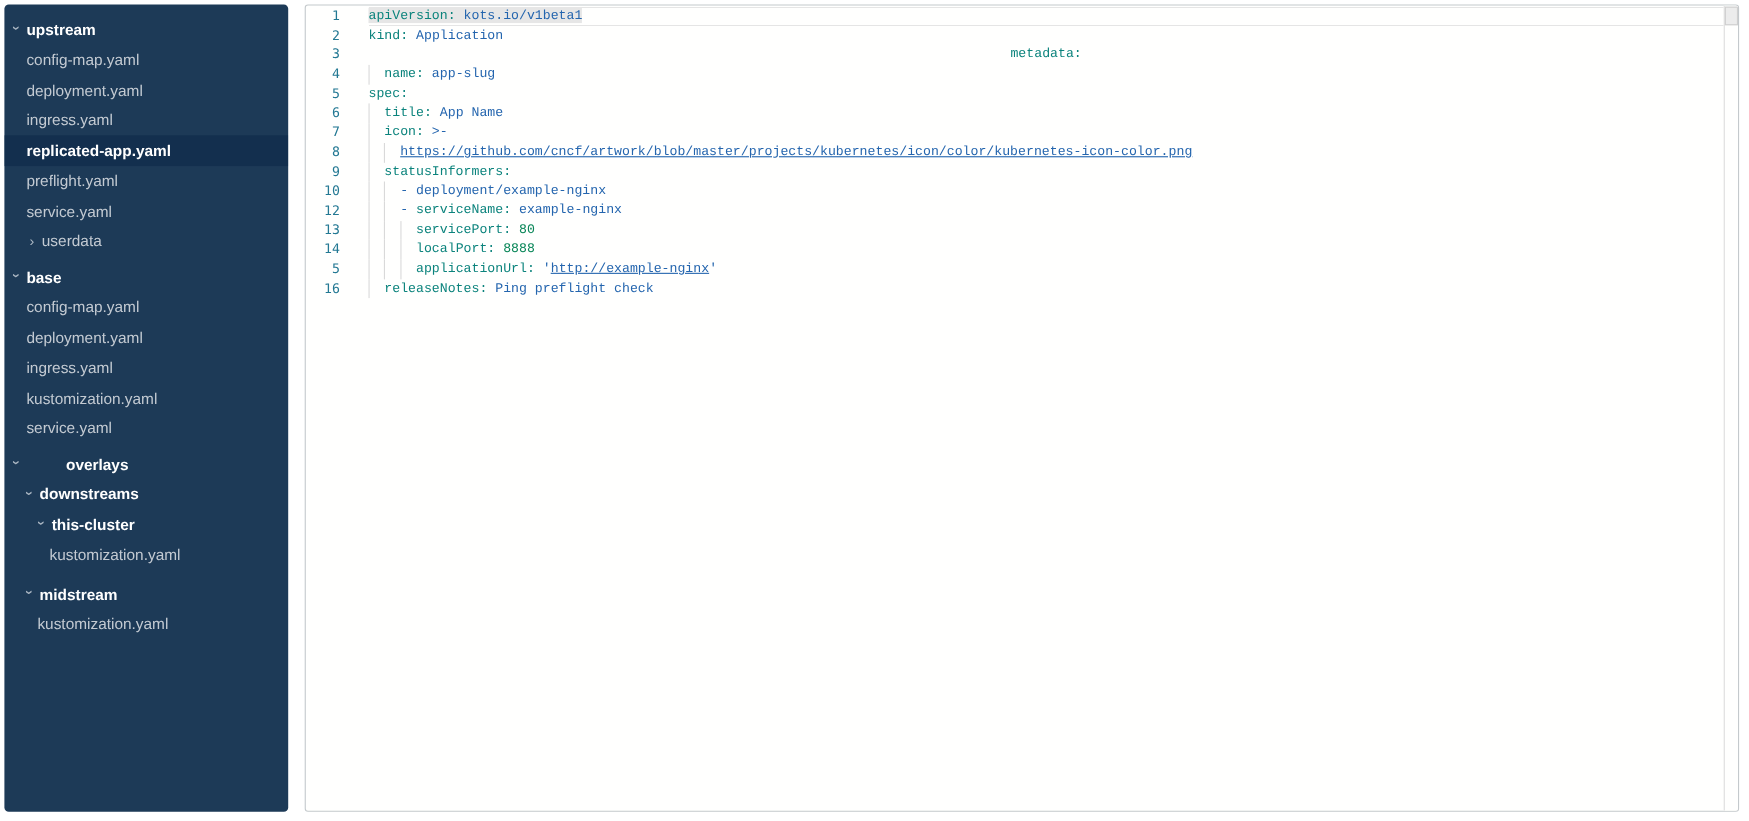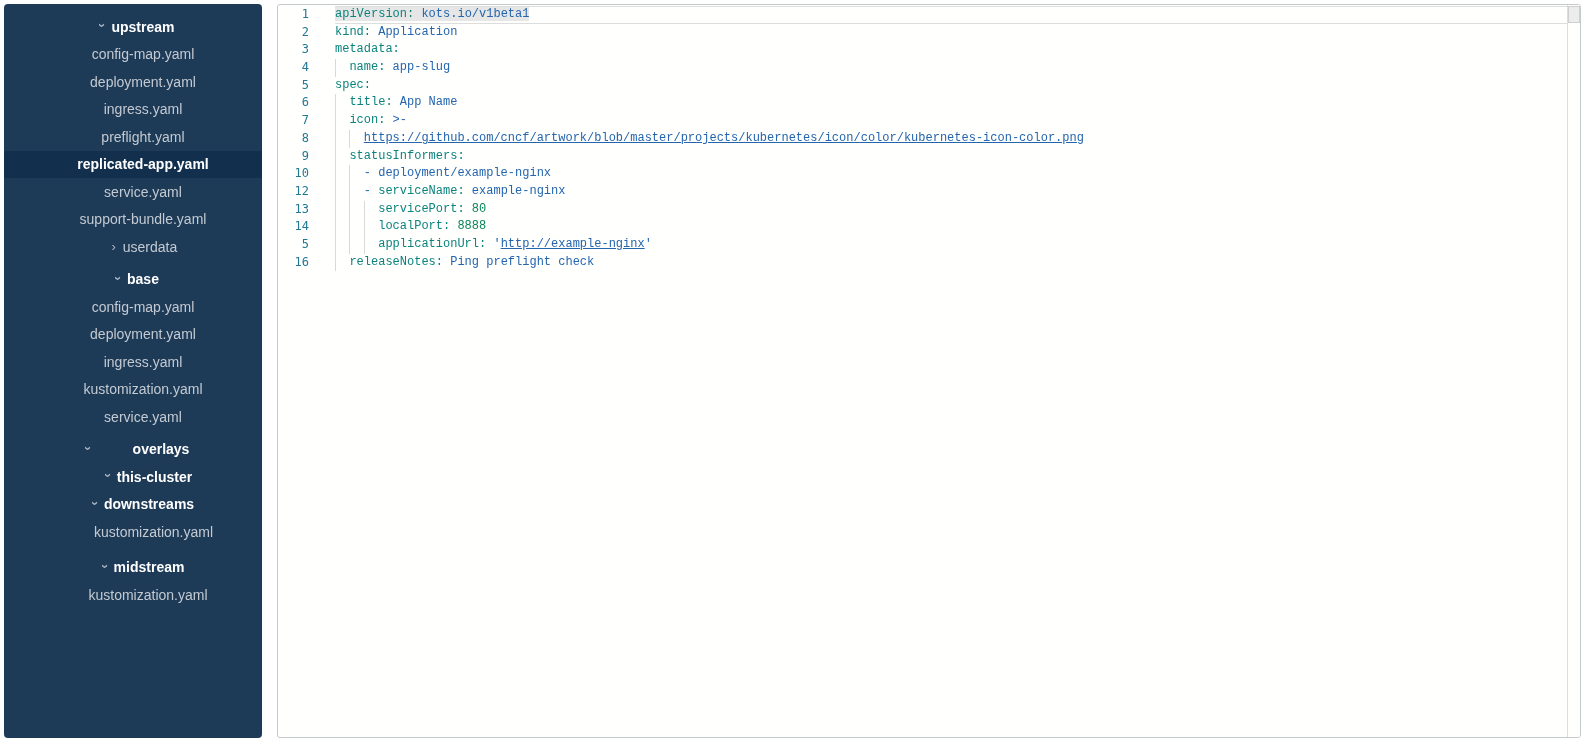--- a/index.html
+++ b/index.html
@@ -22,21 +22,21 @@
   html,body{width:1590px;height:746px;overflow:hidden;background:#ffffff;
     font-family:"Liberation Sans",sans-serif;}
   
   .sidebar{
     position:absolute;left:4px;top:4px;width:258px;height:734px;
     background:var(--sidebar-bg);border-radius:4px;overflow:hidden;
     padding-top:9px;
   }
   .tree-item{
     display:flex;align-items:center;height:27.5px;width:100%;
-    font-size:14px;color:var(--sidebar-text);cursor:pointer;white-space:nowrap;justify-content:center;
+    font-size:14px;color:var(--sidebar-text);cursor:pointer;white-space:nowrap;
   }
   .tree-item.bold{font-weight:bold;color:var(--sidebar-header-text);}
   .tree-item.selected{background:var(--sidebar-selected-bg);color:#ffffff;font-weight:bold;}
   .chev{
     display:inline-block;width:10px;margin-right:4px;font-size:13px;line-height:1;
     color:#aab6c2;text-align:center;flex:0 0 auto;
   }
   .chev.down{transform:rotate(90deg) translateX(-1px);}
   
   .editor{
@@ -86,31 +86,28 @@
     </div>
     <div class="tree-item" style="padding-left: 20px;">
       <span class="tree-label">config-map.yaml</span>
     </div>
     <div class="tree-item" style="padding-left: 20px;">
       <span class="tree-label">deployment.yaml</span>
     </div>
     <div class="tree-item" style="padding-left: 20px;">
       <span class="tree-label">ingress.yaml</span>
     </div>
-    <div class="tree-item" style="padding-left: 20px;">
-      <span class="tree-label">preflight.yaml</span>
-    </div>
     <div class="tree-item selected" style="padding-left: 20px;">
       <span class="tree-label">replicated-app.yaml</span>
     </div>
     <div class="tree-item" style="padding-left: 20px;">
+      <span class="tree-label">preflight.yaml</span>
+    </div>
+    <div class="tree-item" style="padding-left: 20px;">
       <span class="tree-label">service.yaml</span>
-    </div>
-    <div class="tree-item" style="padding-left: 20px;">
-      <span class="tree-label">support-bundle.yaml</span>
     </div>
     <div class="tree-item" style="padding-left: 20px;">
       <span class="chev">›</span>
       <span class="tree-label">userdata</span>
     </div>
     <div class="tree-item bold" style="padding-left: 6px; margin-top: 5px;">
       <span class="chev down">›</span>
       <span class="tree-label">base</span>
     </div>
     <div class="tree-item" style="padding-left: 20px;">
@@ -125,27 +122,27 @@
     <div class="tree-item" style="padding-left: 20px;">
       <span class="tree-label">kustomization.yaml</span>
     </div>
     <div class="tree-item" style="padding-left: 20px;">
       <span class="tree-label">service.yaml</span>
     </div>
     <div class="tree-item bold" style="padding-left: 6px; margin-top: 5px; gap: 36px;">
       <span class="chev down">›</span>
       <span class="tree-label">overlays</span>
     </div>
+    <div class="tree-item bold" style="padding-left: 18px;">
+      <span class="chev down">›</span>
+      <span class="tree-label">downstreams</span>
+    </div>
     <div class="tree-item bold" style="padding-left: 29px;">
       <span class="chev down">›</span>
       <span class="tree-label">this-cluster</span>
-    </div>
-    <div class="tree-item bold" style="padding-left: 18px;">
-      <span class="chev down">›</span>
-      <span class="tree-label">downstreams</span>
     </div>
     <div class="tree-item" style="padding-left: 41px;">
       <span class="tree-label">kustomization.yaml</span>
     </div>
     <div class="tree-item bold" style="padding-left: 18px; margin-top: 8px;">
       <span class="chev down">›</span>
       <span class="tree-label">midstream</span>
     </div>
     <div class="tree-item" style="padding-left: 30px;">
       <span class="tree-label">kustomization.yaml</span>
@@ -157,21 +154,21 @@
       <div class="code-line active">
         <span class="ln">1</span>
         <span class="lc" style="padding-left: 0ch;"><span class="txt"><span class="seg-key">apiVersion:</span><span class="seg-plain"> </span><span class="seg-value">kots.io/v1beta1</span></span></span>
       </div>
       <div class="code-line">
         <span class="ln">2</span>
         <span class="lc" style="padding-left: 0ch;"><span class="txt"><span class="seg-key">kind:</span><span class="seg-plain"> </span><span class="seg-value">Application</span></span></span>
       </div>
       <div class="code-line">
         <span class="ln">3</span>
-        <span class="lc" style="padding-left: 0ch;"><span class="txt"><span class="seg-key">metadata:</span></span></span>
+        <span class="lc" style="padding-left: 0ch; text-align: center;"><span class="txt"><span class="seg-key">metadata:</span></span></span>
       </div>
       <div class="code-line">
         <span class="ln">4</span>
         <span class="lc" style="padding-left: 2ch;"><div class="guide" style="left: 0ch;"></div><span class="txt"><span class="seg-key">name:</span><span class="seg-plain"> </span><span class="seg-value">app-slug</span></span></span>
       </div>
       <div class="code-line">
         <span class="ln">5</span>
         <span class="lc" style="padding-left: 0ch;"><span class="txt"><span class="seg-key">spec:</span></span></span>
       </div>
       <div class="code-line">

